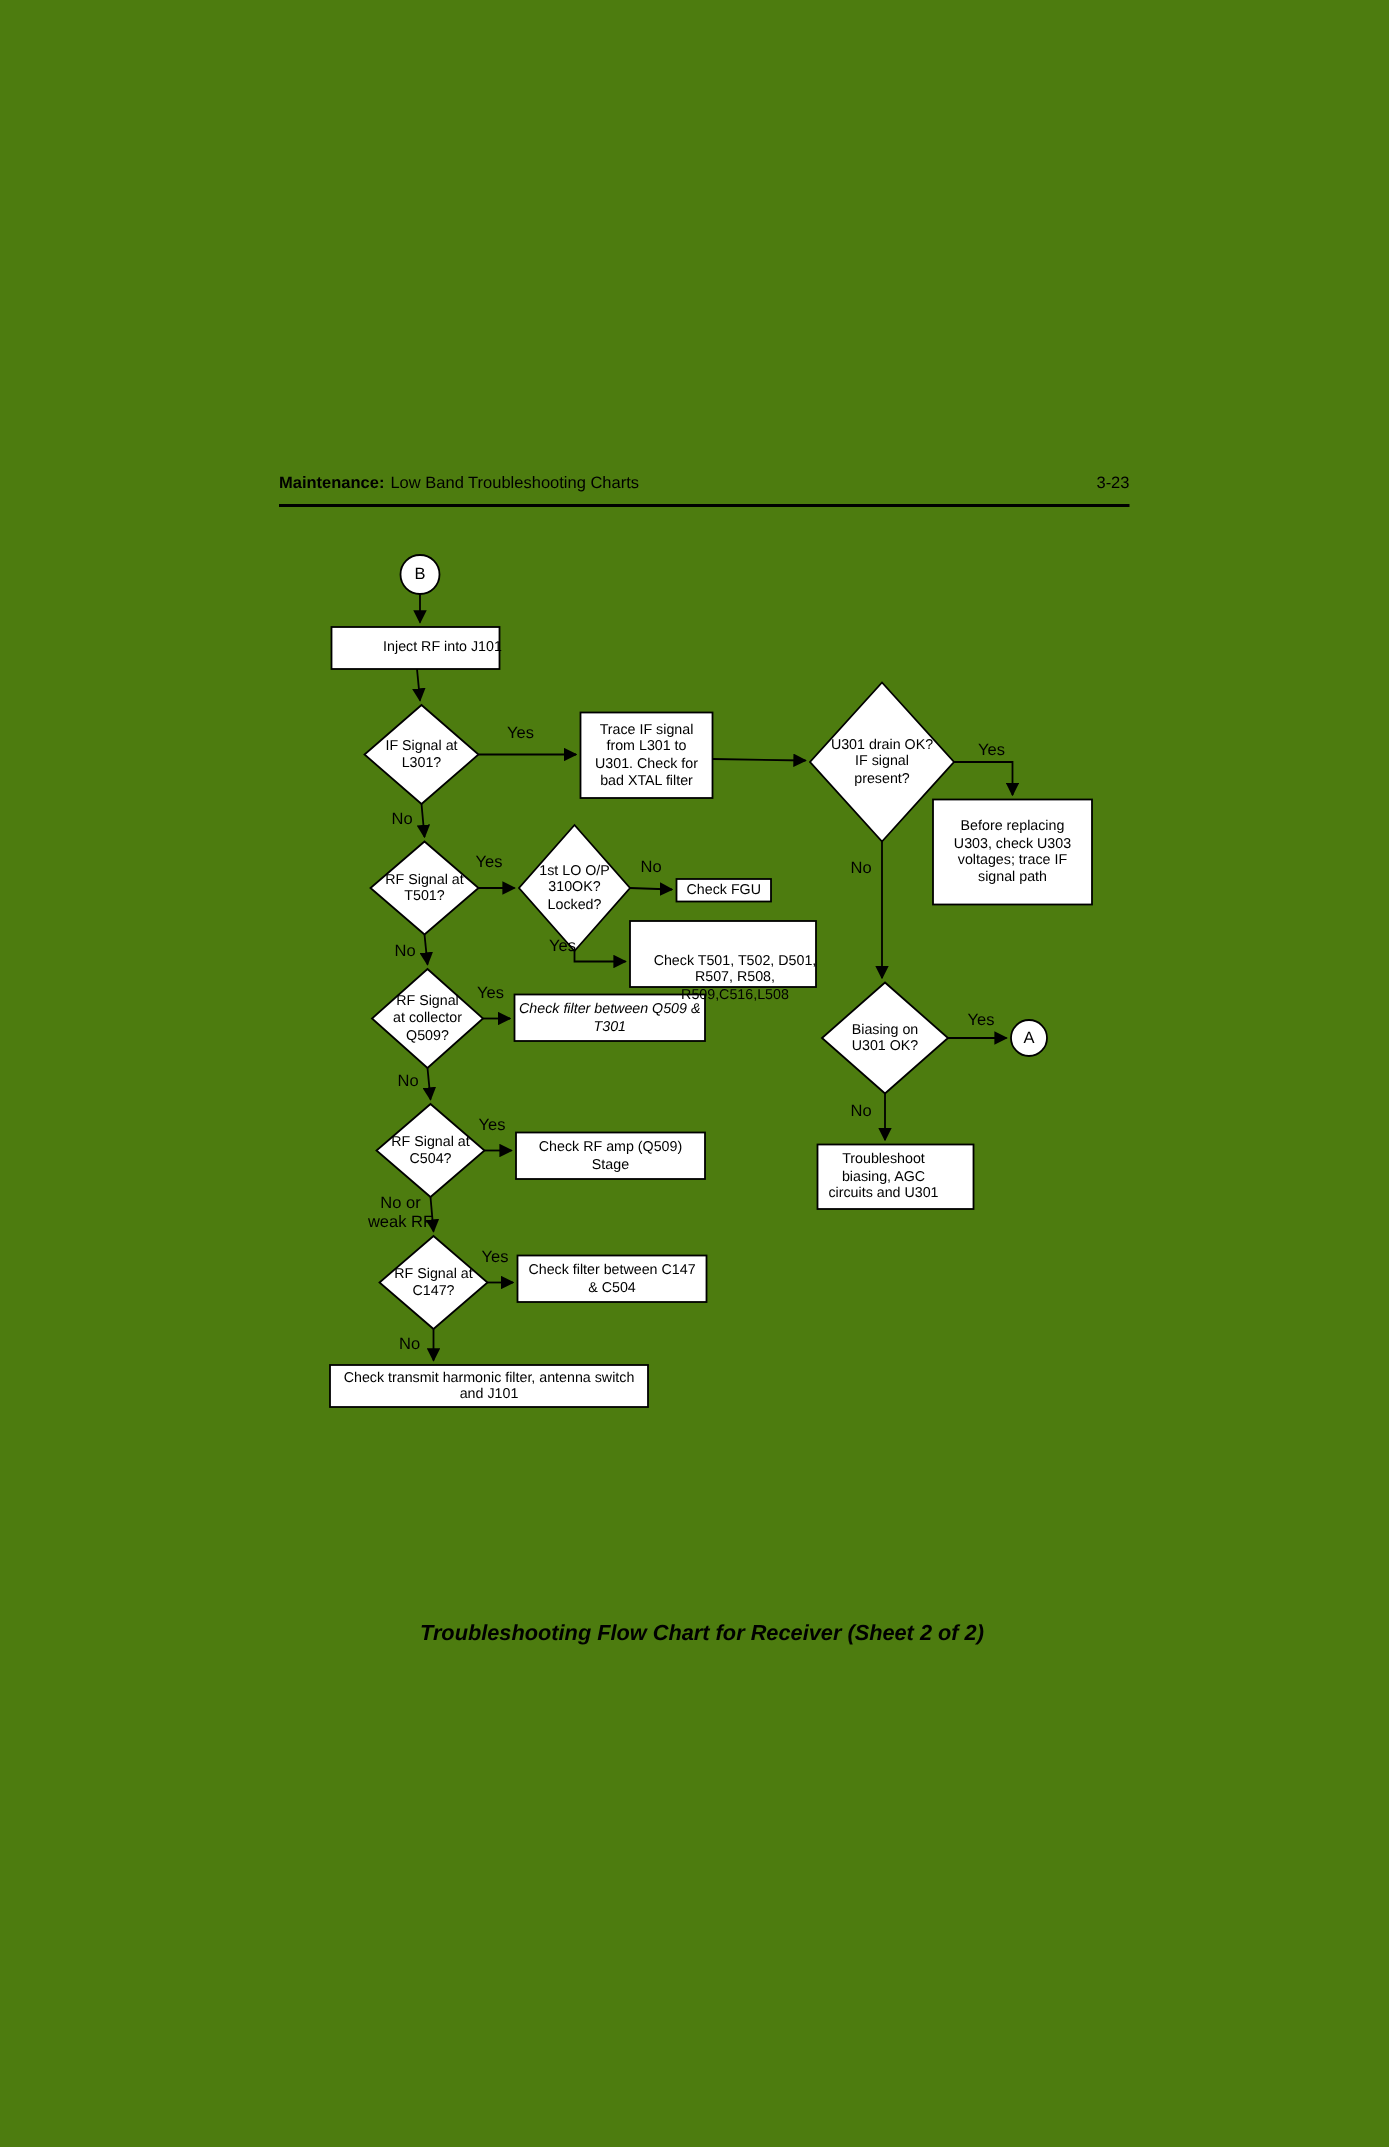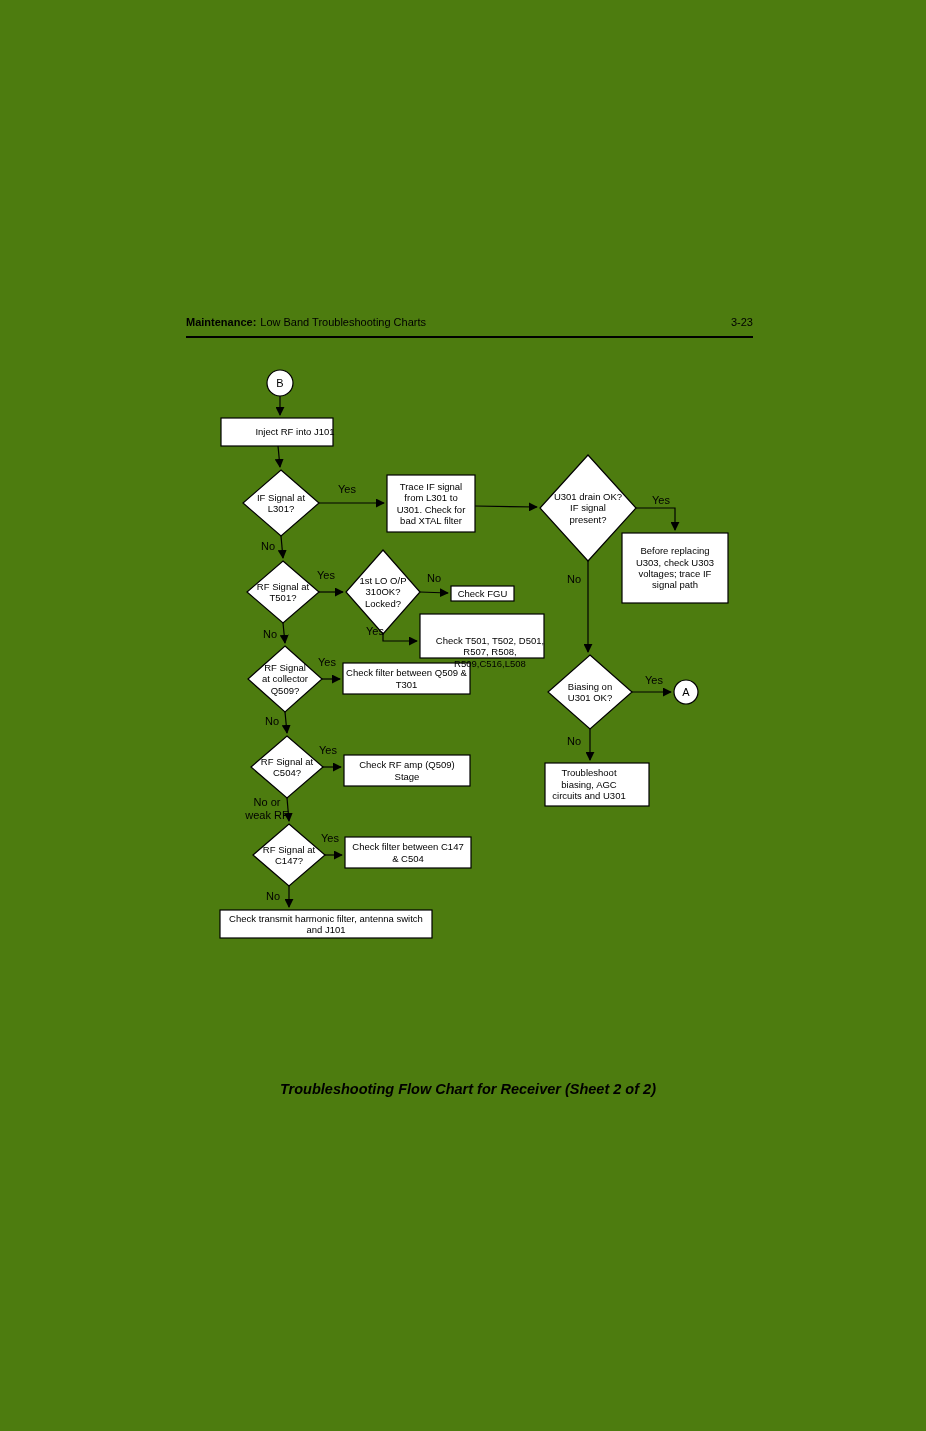--- a/index.html
+++ b/index.html
@@ -167,21 +167,21 @@
   <div class="node-text" style="left:346px; top:552px; width:74px; height:80px;">1st LO O/P
 310OK?
 Locked?</div>
   <div class="node-text" style="left:451px; top:586px; width:63px; height:15px;">Check FGU</div>
   <div class="node-text" style="left:428px; top:614px; width:124px; height:44px;margin-top:16px;">Check T501, T502, D501,
 R507, R508,
 R509,C516,L508</div>
   <div class="node-text" style="left:248px; top:648px; width:74px; height:62px;">RF Signal
 at collector
 Q509?</div>
-  <div class="node-text" style="left:343px; top:663px; width:127px; height:31px;">Check filter between Q509 &amp;
+  <div class="node-text" style="left:343px; top:663px; width:127px; height:31px;font-style:italic;">Check filter between Q509 &amp;
 T301</div>
   <div class="node-text" style="left:251px; top:738px; width:72px; height:58px;">RF Signal at
 C504?</div>
   <div class="node-text" style="left:344px; top:755px; width:126px; height:31px;">Check RF amp (Q509)
 Stage</div>
   <div class="node-text" style="left:253px; top:826px; width:72px; height:58px;">RF Signal at
 C147?</div>
   <div class="node-text" style="left:345px; top:837px; width:126px; height:31px;">Check filter between C147
 &amp; C504</div>
   <div class="node-text" style="left:220px; top:910px; width:212px; height:28px;">Check transmit harmonic filter, antenna switch

